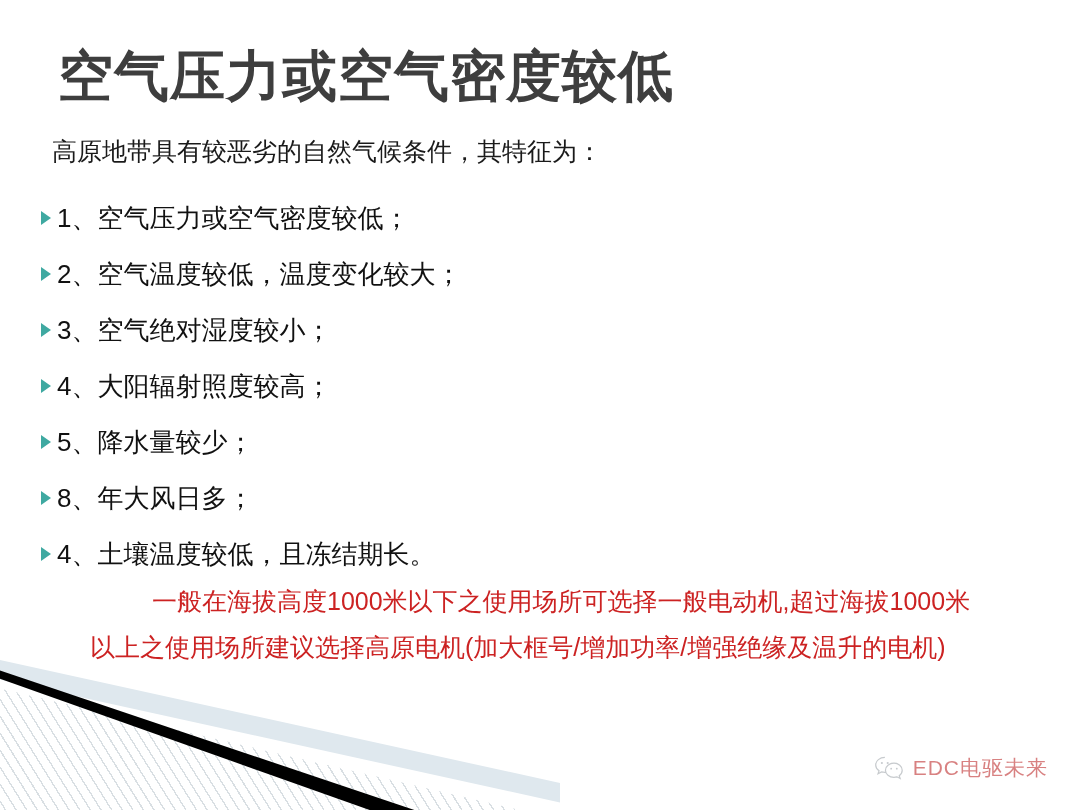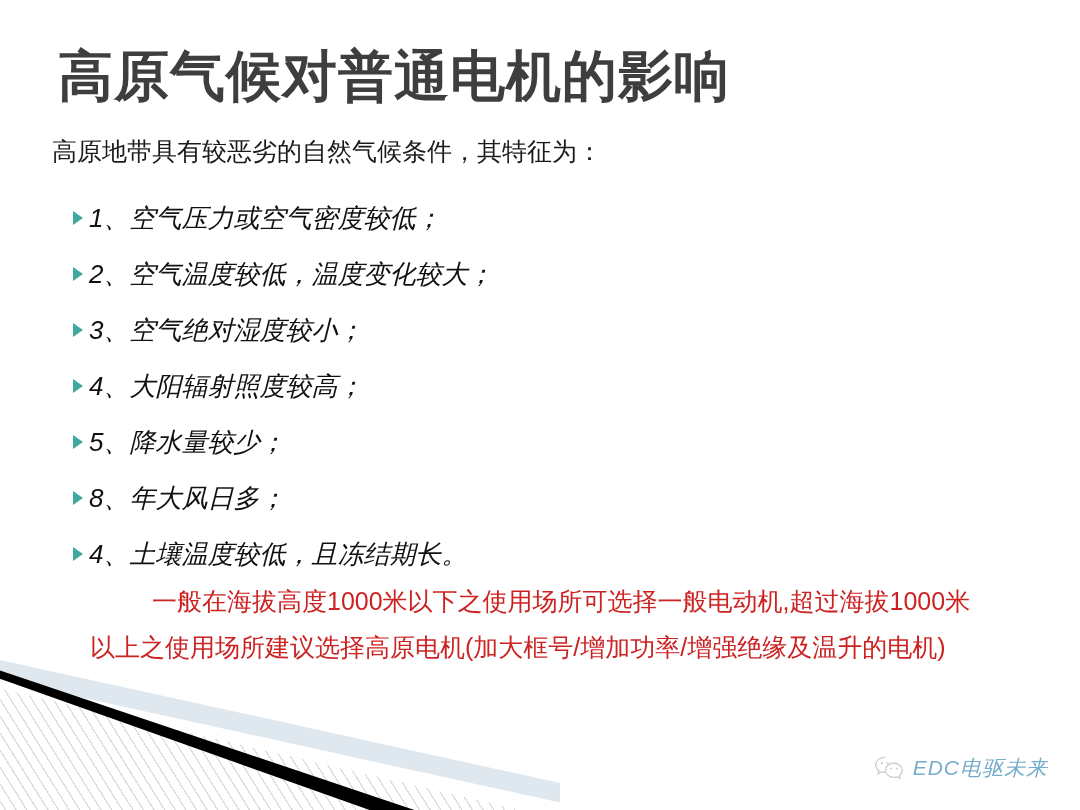--- a/index.html
+++ b/index.html
@@ -89,27 +89,26 @@
     left: 52px;
     top: 136px;
     font-size: 25px;
     color: #1a1a1a;
     line-height: 1.25;
     white-space: nowrap;
   }
 
   .bullet-list {
     position: absolute;
-    left: 71px;
+    left: 39px;
     top: 190px;
     width: 900px;
     list-style: none;
     margin: 0;
     padding: 0;
-    font-style: italic;
   }
   .bullet-item {
     display: flex;
     align-items: flex-start;
     height: 56px;
     line-height: 56px;
   }
   .bullet-marker {
     flex: 0 0 auto;
     width: 18px;
@@ -161,40 +160,39 @@
     gap: 9px;
     opacity: 0.55;
   }
   .wm-icon {
     width: 30px;
     height: 26px;
     display: block;
   }
   .wm-text {
     font-size: 21px;
-    color: #0369a1;
+    color: #b91c1c;
     letter-spacing: 1px;
     white-space: nowrap;
-    font-style: italic;
   }
 </style>
 </head>
 <body>
 
 <div id="slide">
 
   <div class="deco-layer">
     <div class="deco-stripes"></div>
     <div class="deco-pale"></div>
     <div class="deco-black"></div>
   </div>
 
   <div class="content">
 
-    <div class="slide-title">高原气候对普通电机的影响</div>
+    <div class="slide-title">空气压力或空气密度较低</div>
 
     <div class="slide-subtitle">高原地带具有较恶劣的自然气候条件，其特征为：</div>
 
     <ul class="bullet-list">
       <li class="bullet-item">
         <span class="bullet-marker"></span>
         <span class="bullet-text">1、空气压力或空气密度较低；</span>
       </li>
       <li class="bullet-item">
         <span class="bullet-marker"></span>

